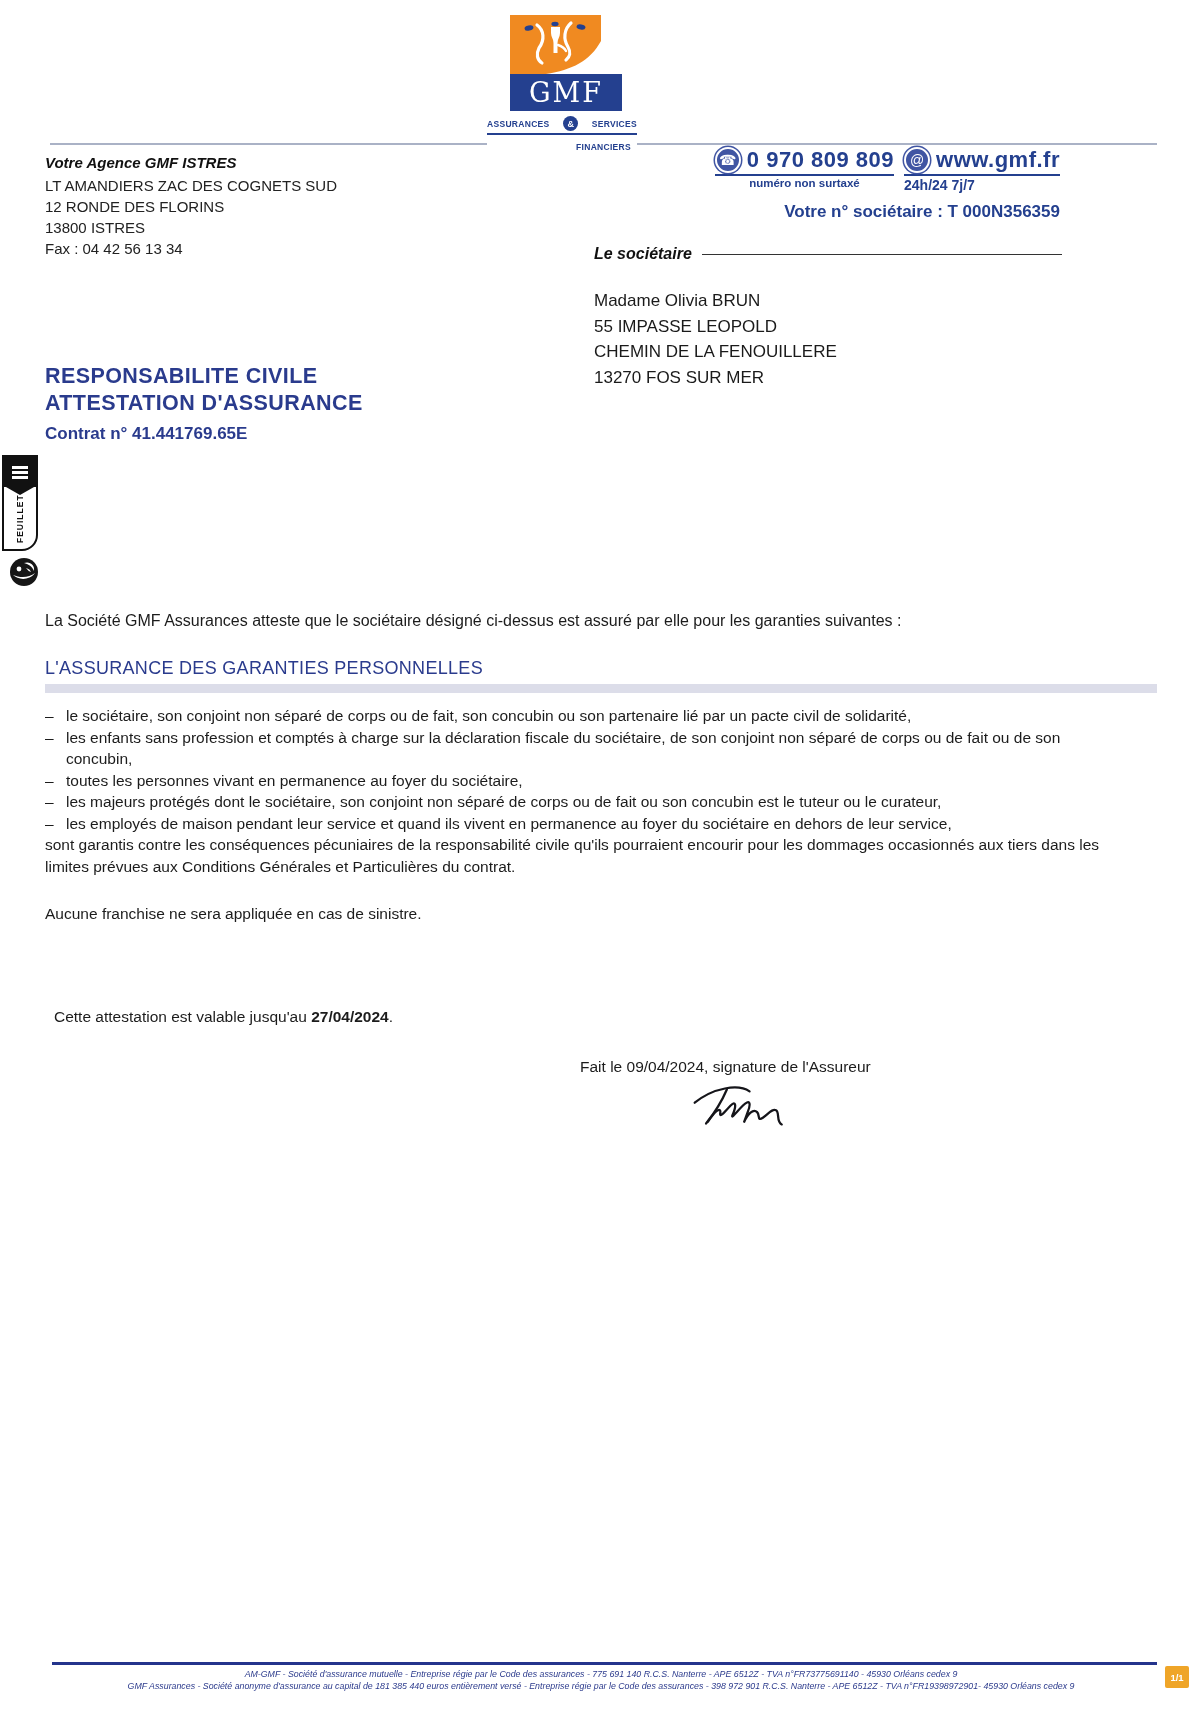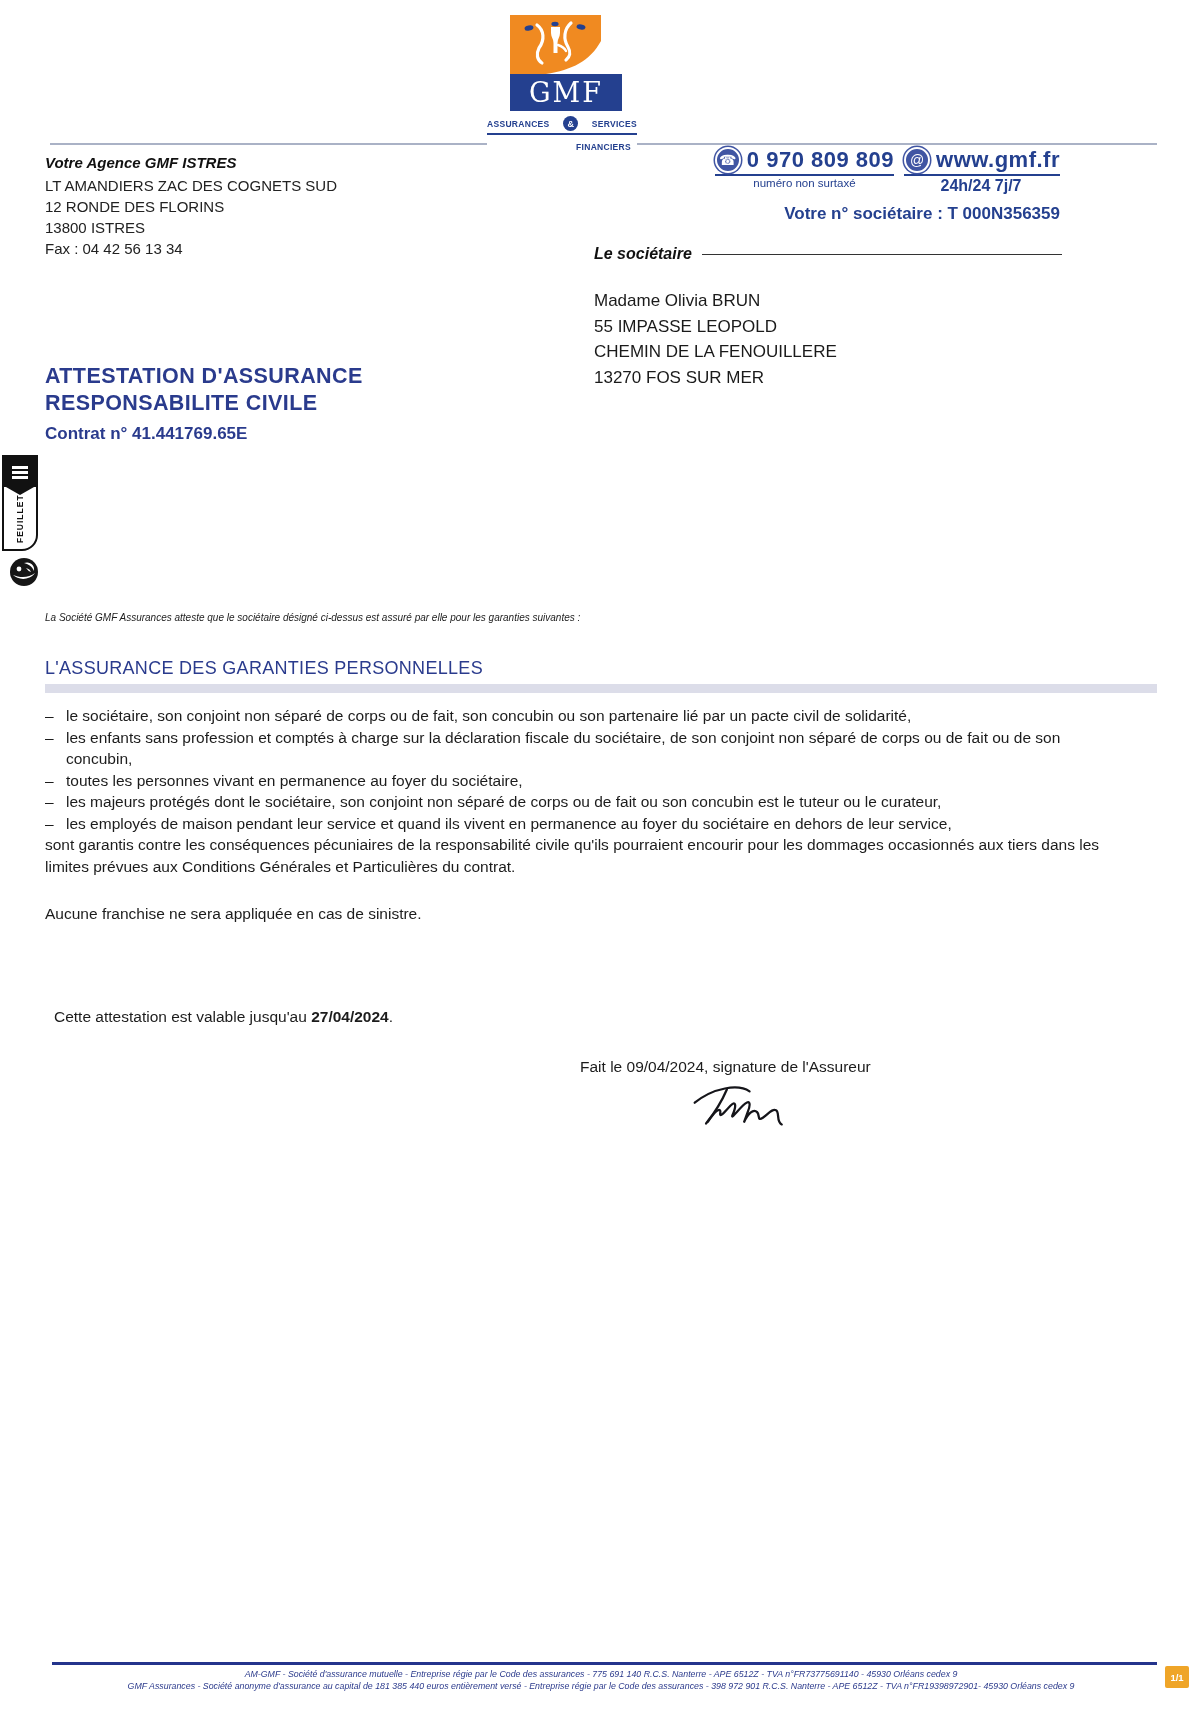--- a/index.html
+++ b/index.html
@@ -29,22 +29,22 @@
 
   
   .contact { position:absolute; right:141px; top:147px; display:flex; flex-direction:column; align-items:flex-end; z-index:3; }
   .contact-row { display:flex; align-items:flex-start; gap:10px; }
   .phone-group, .web-group { display:flex; flex-direction:column; }
   .icon-num { display:flex; align-items:center; gap:6px; border-bottom:2px solid #24408f; padding-bottom:1px; }
   .round-icon { width:26px; height:26px; border-radius:50%; background:#4055a3; color:#fff;
                 display:flex; align-items:center; justify-content:center; font-size:14px; flex:0 0 auto;
                 box-shadow: inset 0 0 0 2px #ffffff, 0 0 0 1.5px #4055a3; }
   .big-blue { font-size:22px; font-weight:bold; color:#24408f; letter-spacing:0.5px; }
-  .phone-note { font-size:11.5px; font-weight:normal; color:#24408f; text-align:center; margin-top:1px; }
-  .web-note { font-size:16px; font-weight:bold; color:#24408f; text-align:center; margin-top:1px; padding-right:2px; }
+  .phone-note { font-size:11.5px; font-weight:bold; color:#24408f; text-align:center; margin-top:1px; }
+  .web-note { font-size:14px; font-weight:bold; color:#24408f; text-align:left; margin-top:1px; padding-right:2px; }
   .member-number { margin-top:9px; font-size:17px; font-weight:bold; color:#24408f; }
 
   
   .societaire-line { position:absolute; left:594px; top:245px; width:468px; display:flex; align-items:center; gap:10px; }
   .societaire-label { font-size:16px; font-weight:bold; font-style:italic; color:#111; white-space:nowrap; }
   .societaire-rule { flex:1; border-top:1.5px solid #333; }
   .recipient { position:absolute; left:594px; top:288px; font-size:17px; line-height:25.5px; color:#1a1a1a; }
 
   
   .doc-title { position:absolute; left:45px; top:363px; font-size:21.5px; font-weight:bold;
@@ -57,21 +57,21 @@
   .feuillet-head { height:30px; background:#111; display:flex; flex-direction:column; align-items:center;
                    justify-content:center; gap:2px; }
   .feuillet-head i { display:block; width:16px; height:3px; background:#fff; }
   .feuillet-chevron { width:0; height:0; margin:0 auto; border-left:14px solid transparent;
                       border-right:14px solid transparent; border-top:8px solid #111; }
   .feuillet-label { display:block; margin:4px auto 0 auto; writing-mode:vertical-rl; transform:rotate(180deg);
                     font-size:8.5px; font-weight:bold; letter-spacing:1px; color:#111; text-align:center; height:44px; }
   .eco-icon { position:absolute; left:8px; top:556px; width:32px; height:32px; }
 
   
-  .intro { position:absolute; left:45px; top:612px; width:1110px; font-size:10px;font-style:italic; }
+  .intro { position:absolute; left:45px; top:612px; width:1110px; font-size:16px; }
   .section-title { position:absolute; left:45px; top:658px; font-size:18px; font-weight:normal;
                    color:#2a3b8d; letter-spacing:0.3px; }
   .section-bar { position:absolute; left:45px; top:684px; width:1112px; height:9px; background:#dcdde9; }
 
   .guarantee-list { position:absolute; left:45px; top:705px; width:1085px; font-size:15.5px; line-height:21.5px; }
   .bullet { display:flex; }
   .bullet-marker { flex:0 0 21px; }
   .bullet-text { flex:1; }
   .continuation { margin-top:0; }
 
@@ -157,22 +157,22 @@
     <span class="societaire-rule"></span>
   </div>
   <div class="recipient">
     <div>Madame Olivia BRUN</div>
     <div>55 IMPASSE LEOPOLD</div>
     <div>CHEMIN DE LA FENOUILLERE</div>
     <div>13270 FOS SUR MER</div>
   </div>
 
   <div class="doc-title">
+    <div>RESPONSABILITE CIVILE</div>
     <div>ATTESTATION D'ASSURANCE</div>
-    <div>RESPONSABILITE CIVILE</div>
   </div>
   <div class="contract-no">Contrat n° 41.441769.65E</div>
 
   <div class="feuillet">
     <div class="feuillet-head">
         <i></i>
         <i></i>
         <i></i>
       </div>
     <div class="feuillet-chevron"></div>

